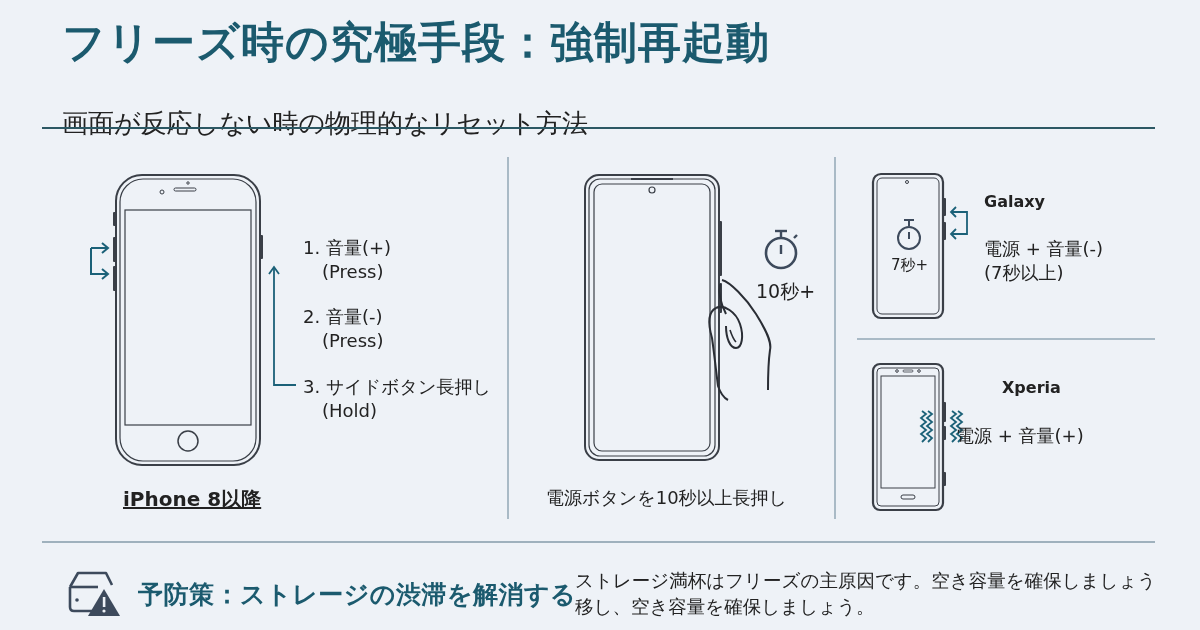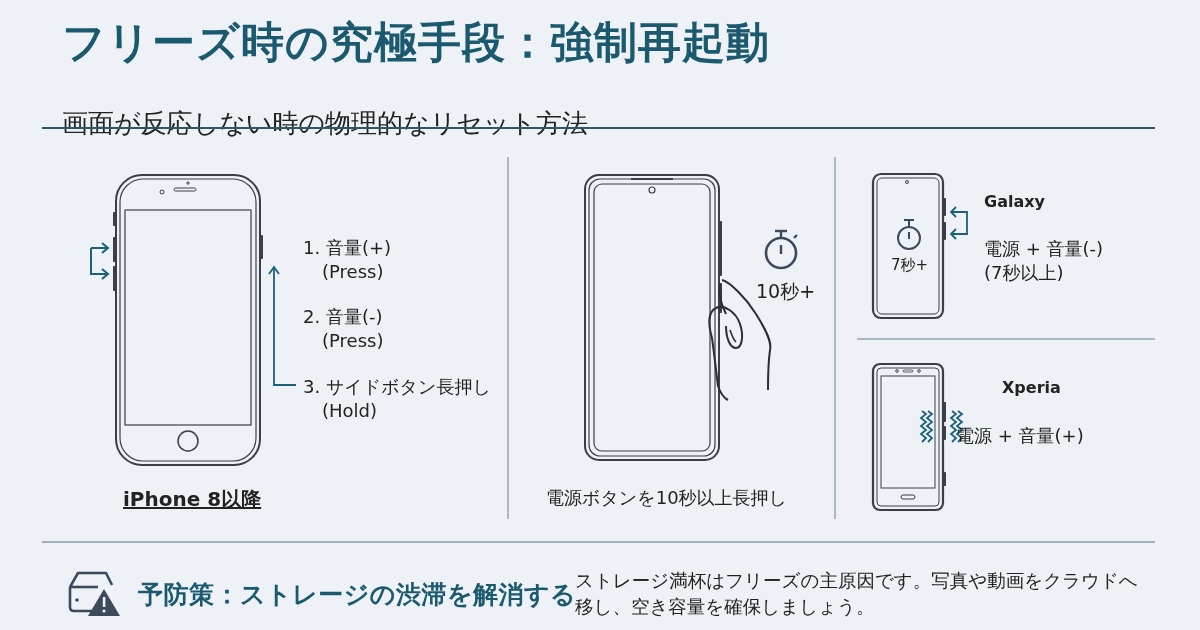--- a/index.html
+++ b/index.html
@@ -200,16 +200,16 @@
     <path d="M4 18 L12 4 H40 L46 16" fill="none" stroke="#3d4a5c" stroke-width="2.6" stroke-linejoin="round"></path>
     <path d="M4 18 V38 Q4 42 8 42 H28" fill="none" stroke="#3d4a5c" stroke-width="2.6"></path>
     <line x1="4" y1="18" x2="32" y2="18" stroke="#3d4a5c" stroke-width="2.6"></line>
     <circle cx="11" cy="31" r="1.8" fill="#3d4a5c"></circle>
     <path d="M38 20 L54 47 H22 Z" fill="#3d4a5c"></path>
     <rect x="36.8" y="28" width="2.6" height="10" fill="#eef2f7"></rect>
     <circle cx="38" cy="42" r="1.6" fill="#eef2f7"></circle>
   </svg>
   <div class="abs tip-title">予防策：ストレージの渋滞を解消する</div>
   <div class="abs tip-text">
-    <div>ストレージ満杯はフリーズの主原因です。写真や動画をクラウドへ</div>
+    <div>ストレージ満杯はフリーズの主原因です。空き容量を確保しましょう</div>
     <div>移し、空き容量を確保しましょう。</div>
   </div>
 </section>
 
 </body></html>

